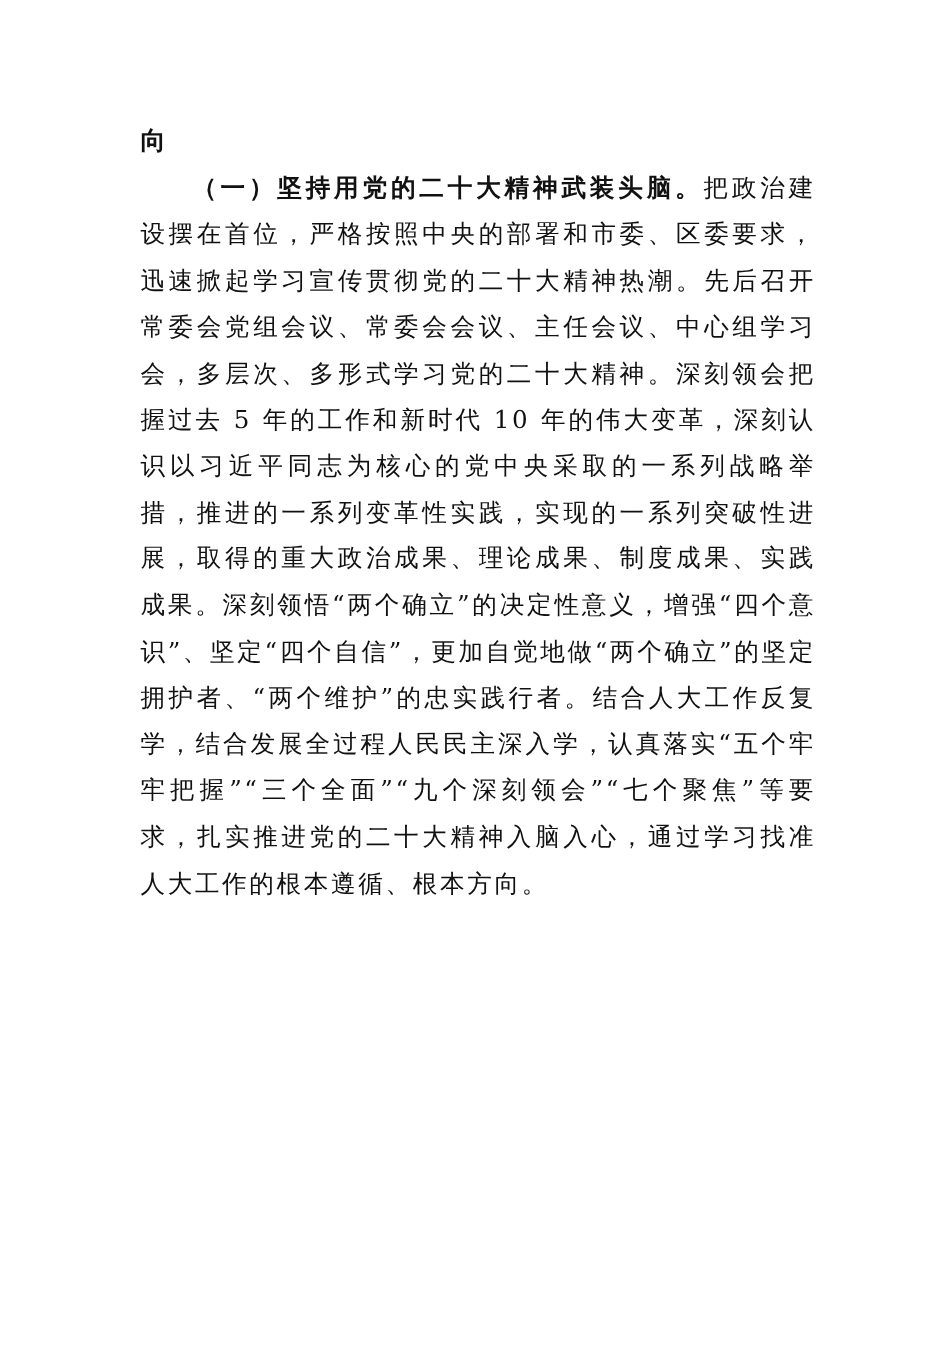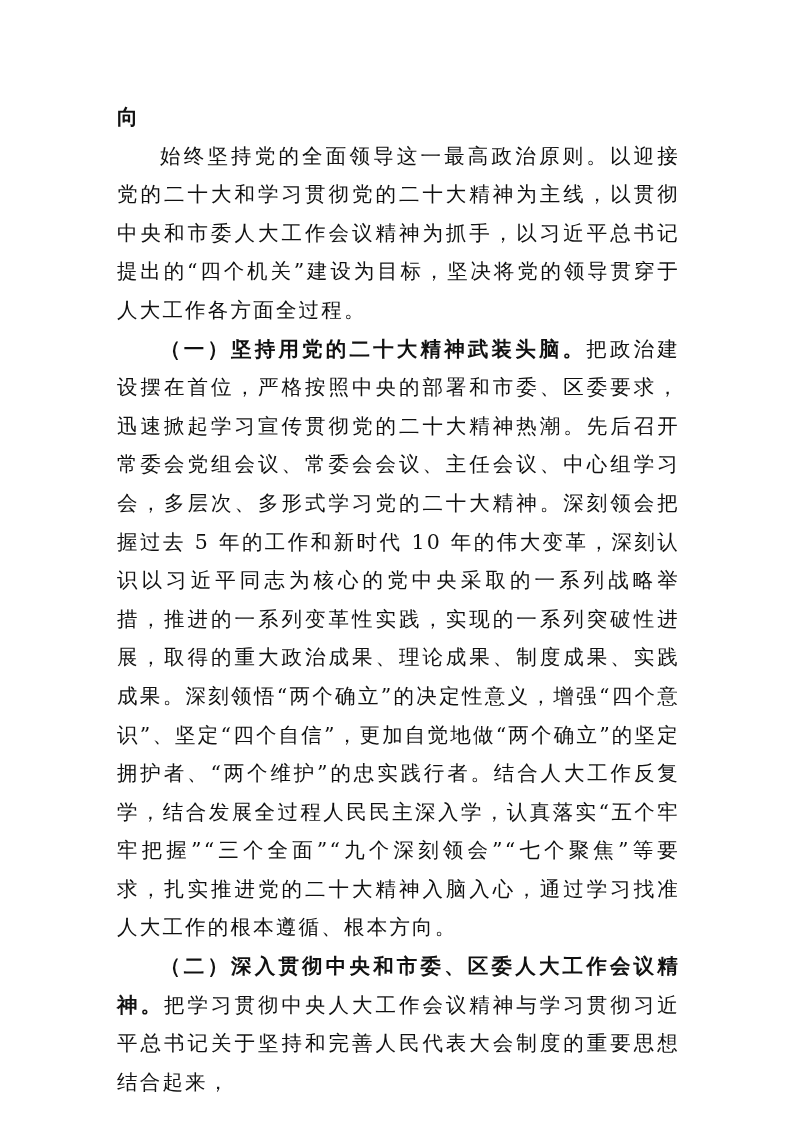--- a/index.html
+++ b/index.html
@@ -32,24 +32,18 @@
     font-weight: bold;
     font-family: Liberation Serif, serif;
   }
 </style>
 </head>
 <body>
 
 <div class="page">
   <div class="heading-frag">向</div>
 
-  <p class="indent">
-    <span>始终坚持党的全面领导这一最高政治原则。以迎接党的二十大和学习贯彻党的二十大精神为主线，以贯彻中央和市委人大工作会议精神为抓手，以习近平总书记提出的“四个机关”建设为目标，坚决将党的领导贯穿于人大工作各方面全过程。</span>
-  </p>
 
   <p class="indent">
     <span class="bold-lead">（一）坚持用党的二十大精神武装头脑。</span><span>把政治建设摆在首位，严格按照中央的部署和市委、区委要求，迅速掀起学习宣传贯彻党的二十大精神热潮。先后召开常委会党组会议、常委会会议、主任会议、中心组学习会，多层次、多形式学习党的二十大精神。深刻领会把握过去 5 年的工作和新时代 10 年的伟大变革，深刻认识以习近平同志为核心的党中央采取的一系列战略举措，推进的一系列变革性实践，实现的一系列突破性进展，取得的重大政治成果、理论成果、制度成果、实践成果。深刻领悟“两个确立”的决定性意义，增强“四个意识”、坚定“四个自信”，更加自觉地做“两个确立”的坚定拥护者、“两个维护”的忠实践行者。结合人大工作反复学，结合发展全过程人民民主深入学，认真落实“五个牢牢把握”“三个全面”“九个深刻领会”“七个聚焦”等要求，扎实推进党的二十大精神入脑入心，通过学习找准人大工作的根本遵循、根本方向。</span>
   </p>
 
-  <p class="indent">
-    <span class="bold-lead">（二）深入贯彻中央和市委、区委人大工作会议精神。</span><span>把学习贯彻中央人大工作会议精神与学习贯彻习近平总书记关于坚持和完善人民代表大会制度的重要思想结合起来，</span>
-  </p>
 </div>
 
 </body></html>

